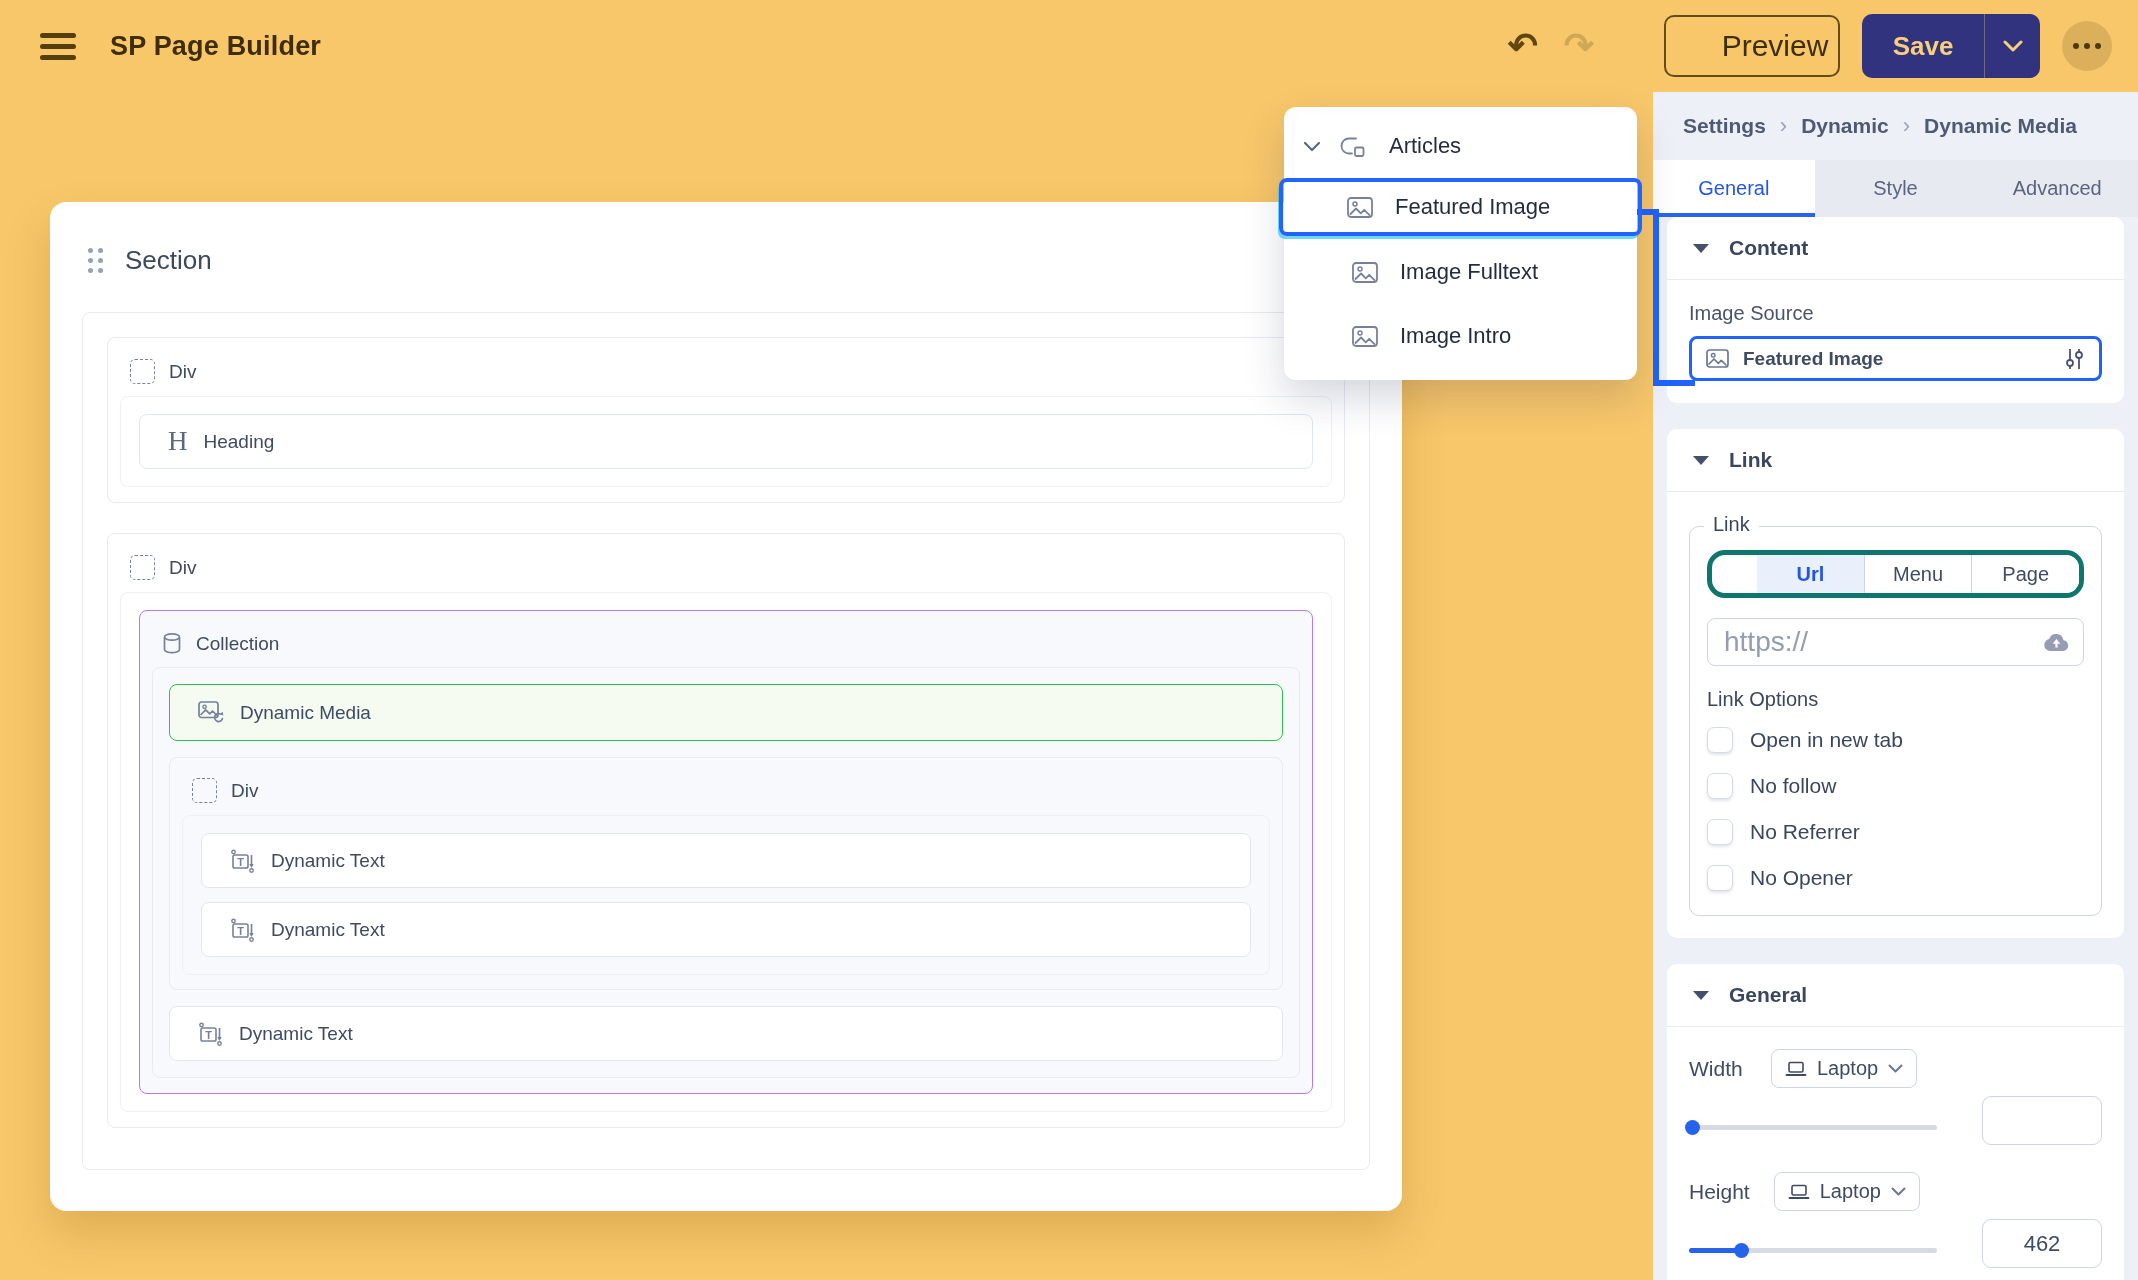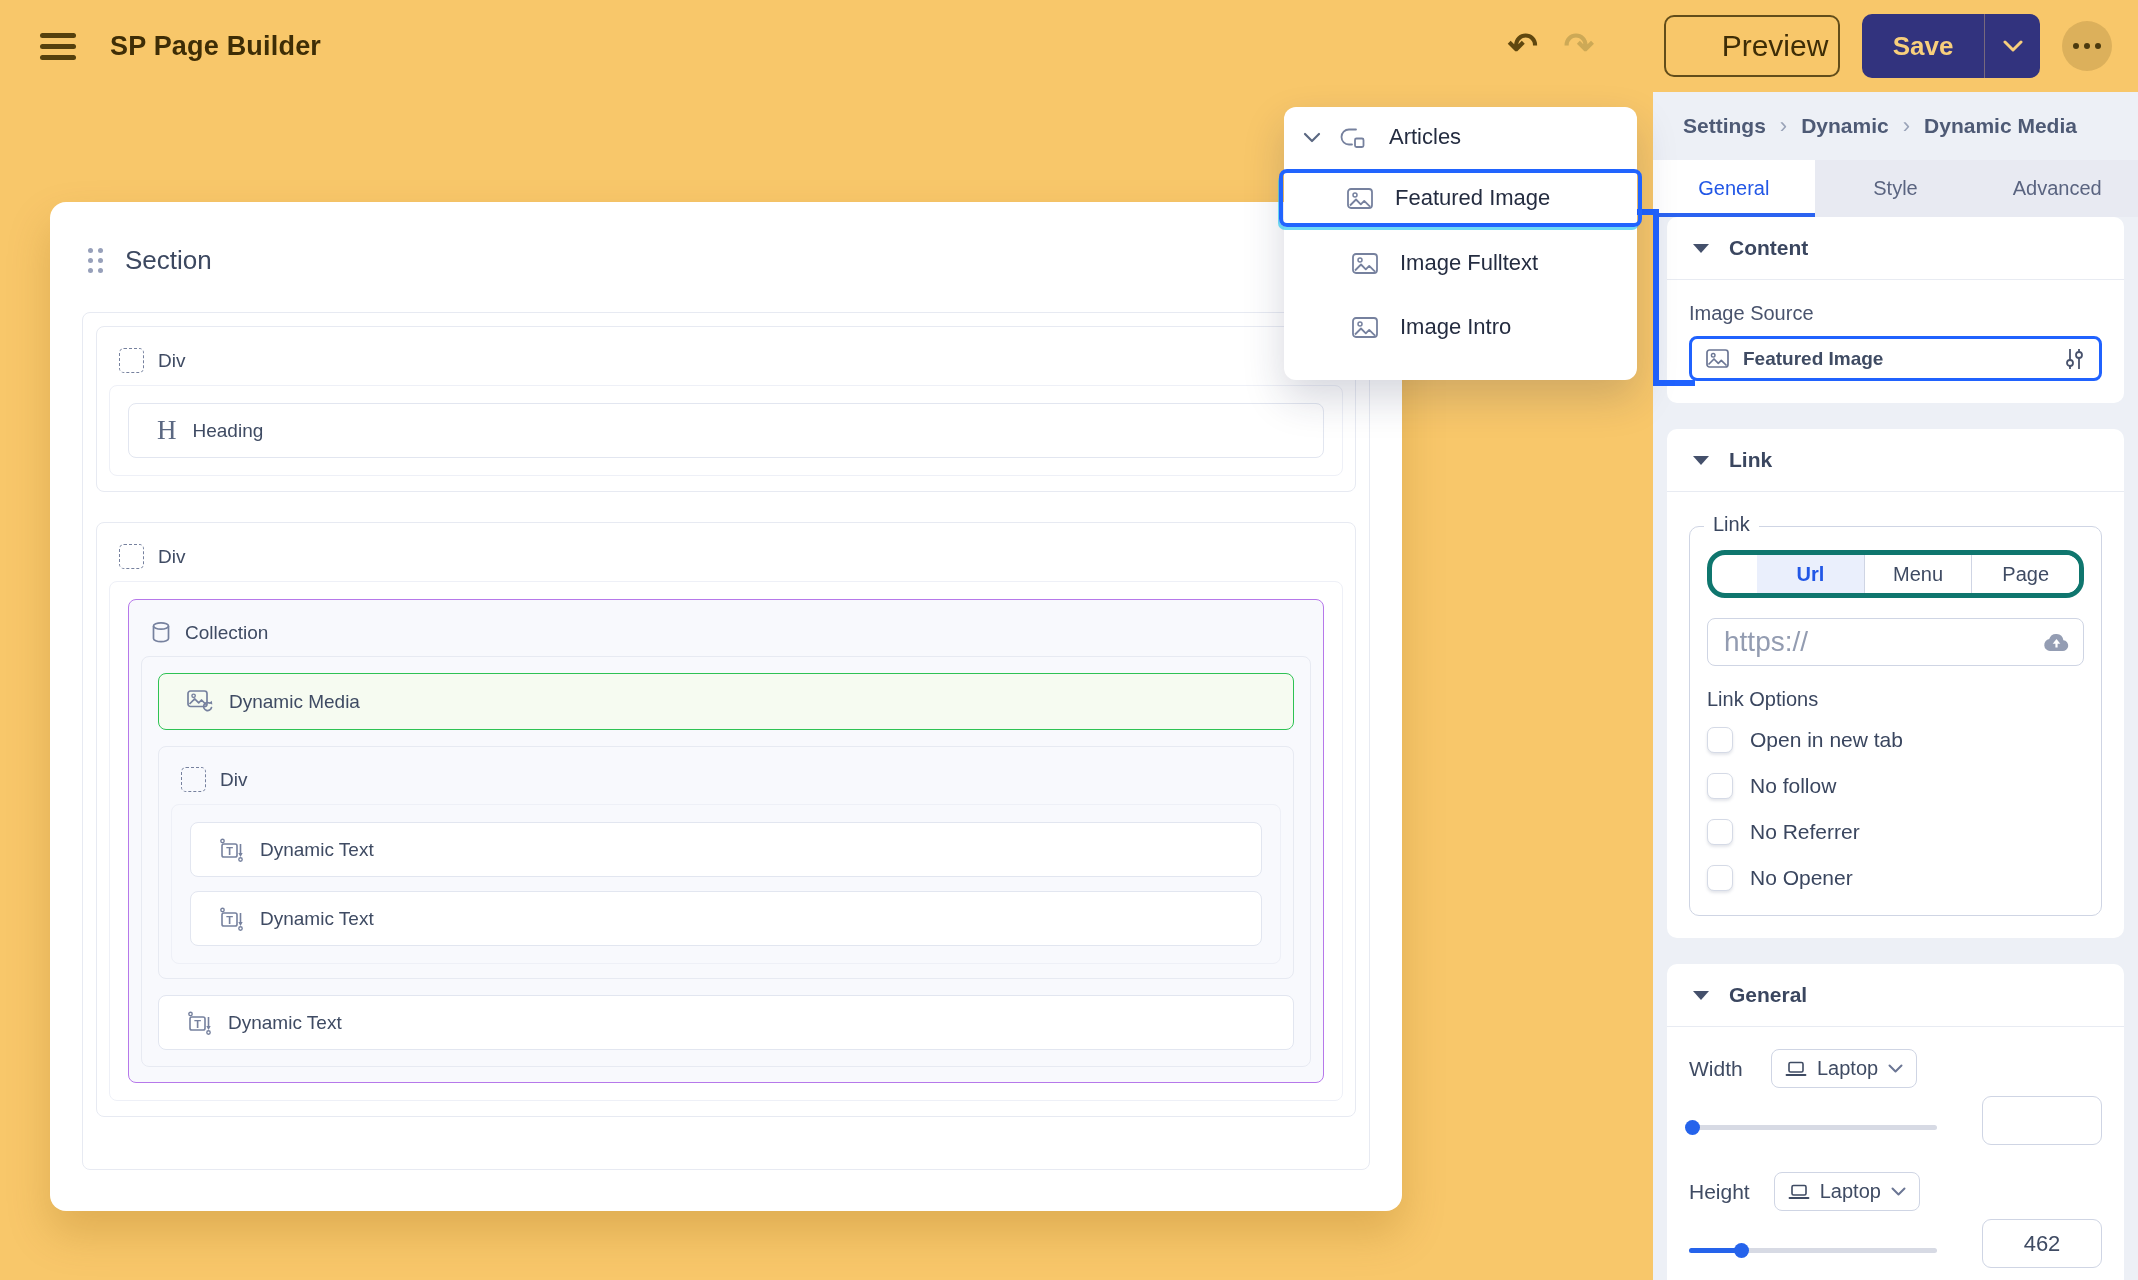--- a/index.html
+++ b/index.html
@@ -25,21 +25,21 @@
   .btn-dots { margin-left:22px; width:50px; height:50px; border-radius:50%; background:rgba(77,57,10,.16); display:flex; align-items:center; justify-content:center; gap:5px; cursor:pointer; }
   .btn-dots i { width:6px; height:6px; border-radius:50%; background:#4c3a0e; }
 
   
   .section-card { position:absolute; left:50px; top:202px; width:1352px; height:1009px; background:#fff; border-radius:16px;
     box-shadow:0 22px 44px rgba(130,80,5,.22); padding:34px 32px; z-index:4; overflow:hidden; }
   .section-head { display:flex; align-items:center; gap:22px; height:48px; margin-bottom:28px; margin-left:6px; }
   .drag-dots { display:grid; grid-template-columns:5px 5px; grid-auto-rows:5px; gap:5px; cursor:grab; }
   .drag-dots i { width:5px; height:5px; border-radius:50%; background:#97a0ba; }
   .section-title { font-size:26px; color:#3c4860; font-weight:500; }
-  .rowc { border:1px solid #e7eaf2; border-radius:8px; padding:13px; min-height:858px; background:#fff; }
+  .rowc { border:1px solid #e7eaf2; border-radius:8px; padding:24px; min-height:858px; background:#fff; }
   .divblock { border:1px solid #e7eaf2; border-radius:8px; padding:15px 12px; background:#fff; }
   .divblock + .divblock { margin-top:30px; }
   .blk-label { display:flex; align-items:center; gap:14px; margin:6px 0 12px 10px; font-size:19px; color:#3f4b63; }
   .dashed-sq { width:25px; height:25px; border:1.8px dashed #76819e; border-radius:5px; }
   .innerc { border:1px solid #eef0f7; border-radius:8px; padding:17px 18px; }
   .widget { border:1px solid #e2e6f0; border-radius:8px; height:55px; background:#fff; display:flex; align-items:center; gap:16px;
     padding-left:28px; font-size:19px; color:#3f4b63; }
   .widget + .widget { margin-top:14px; }
   .h-glyph { font-family:"Liberation Serif", serif; font-size:27px; color:#5b6882; }
   .collection { border:1.5px solid #b678ea; border-radius:8px; background:#f8f9fd; padding:15px 12px; }
@@ -92,21 +92,21 @@
   .slider { position:relative; width:248px; height:40px; margin-top:14px; }
   .slider .track { position:absolute; left:0; right:0; top:15px; height:5px; border-radius:3px; background:#d7dae4; }
   .slider .fill { position:absolute; left:0; top:15px; height:5px; border-radius:3px; background:#2563eb; }
   .slider .knob { position:absolute; top:10px; width:15px; height:15px; border-radius:50%; background:#2563eb; cursor:pointer; }
   .num-input { width:120px; height:49px; border:1px solid #cfd5e4; border-radius:9px; background:#fff; font-size:22px; color:#3f4b63;
     text-align:center; outline:none; font-family:"Liberation Sans",sans-serif; }
   .dim-group + .dim-group { margin-top:22px; }
 
   
   .dd-card { position:absolute; left:1284px; top:107px; width:353px; height:273px; background:#fff; border-radius:12px;
-    box-shadow:0 18px 42px rgba(25,35,70,.18); z-index:50; padding-top:2px; }
+    box-shadow:0 18px 42px rgba(25,35,70,.18); z-index:50; padding-top:11px; }
   .dd-row { height:56px; display:flex; align-items:center; font-size:22px; color:#242c40; cursor:pointer; }
   .dd-row .label { margin-left:22px; }
   .dd-row.parent { padding-left:19px; }
   .dd-row.parent .reln { margin-left:18px; }
   .dd-row.child { padding-left:68px; }
   .dd-row.selected { border:4px solid #2164fe; border-radius:8px; margin:4px -5px 4px; height:58px; padding-left:64px;
     box-shadow:-2px 4px 0 -1px rgba(34,196,240,.65); }
   .dd-row.child + .dd-row.child { margin-top:8px; }
 
   

